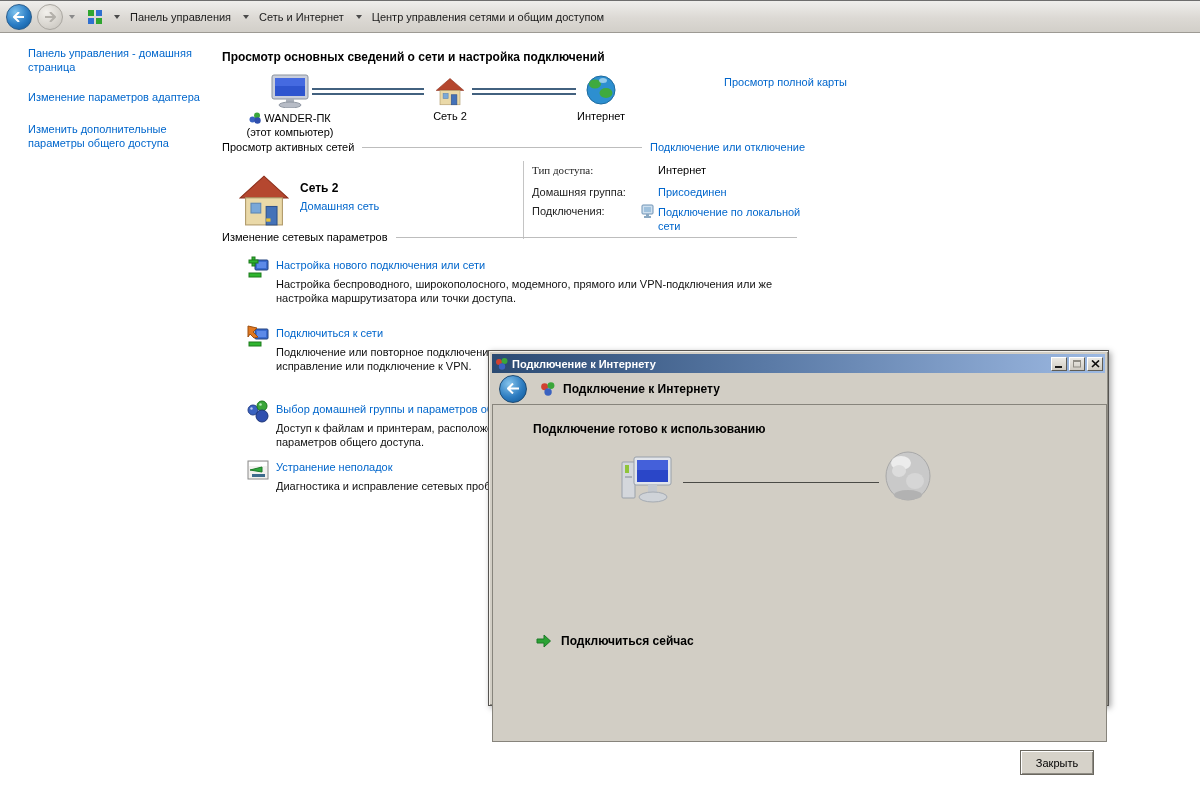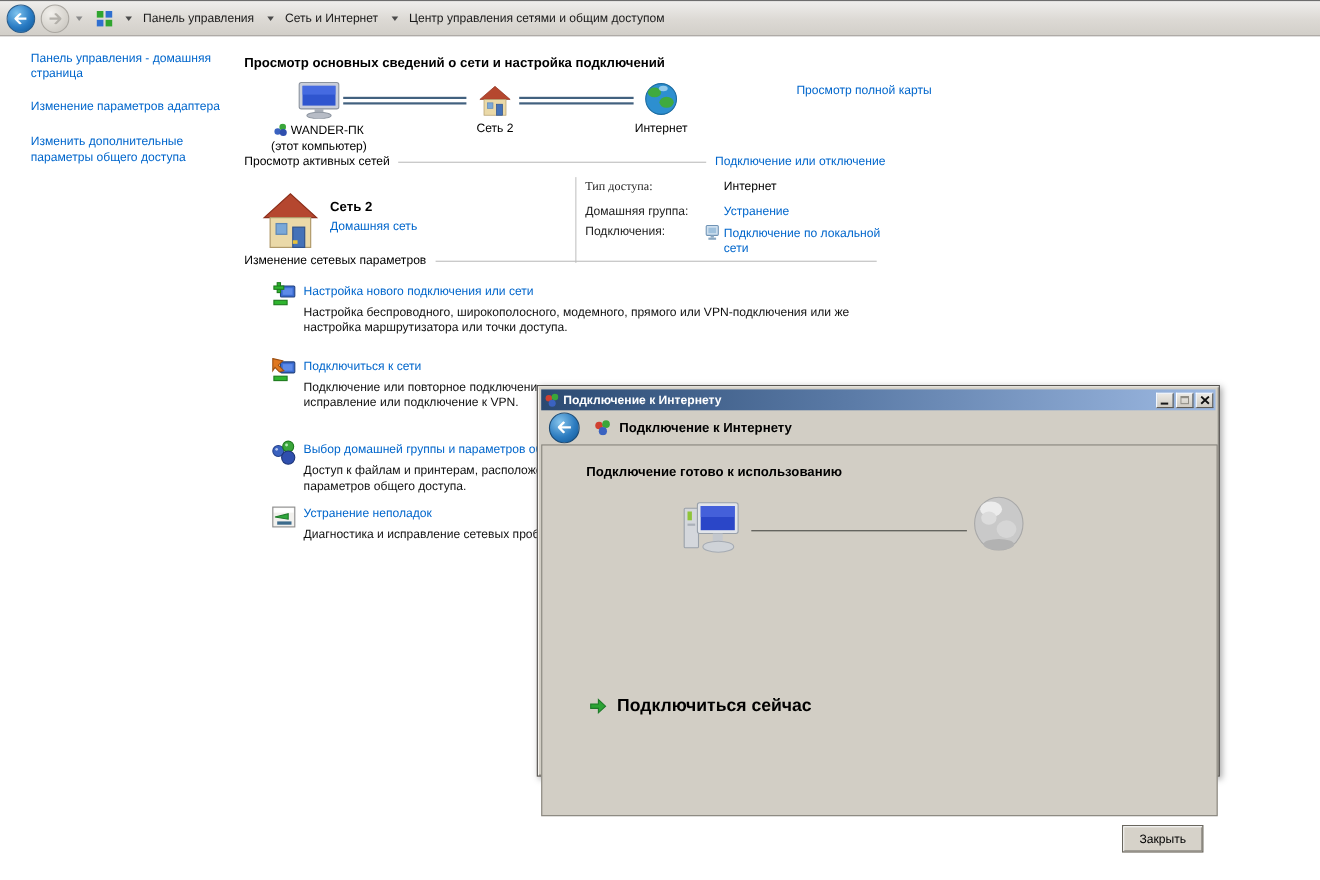--- a/index.html
+++ b/index.html
@@ -169,21 +169,21 @@
   <rect x="26" y="42" width="4" height="3" fill="#e8c23a"></rect>
 </svg>
 <div class="abs" style="left:300px;top:181px;font-weight:bold;font-size:12px;">Сеть 2</div>
 <a class="lnk abs" style="left:300px;top:200px;">Домашняя сеть</a>
 
 <div class="abs" style="left:523px;top:161px;height:78px;border-left:1px solid #c4c4c4;"></div>
 
 <div class="detlabel" style="top:164px;font-family:Liberation Serif, serif;">Тип доступа:</div>
 <div class="detvalue" style="top:164px;">Интернет</div>
 <div class="detlabel" style="top:186px;">Домашняя группа:</div>
-<a class="lnk detvalue" style="top:186px;">Устранение</a>
+<a class="lnk detvalue" style="top:186px;">Присоединен</a>
 <div class="detlabel" style="top:205px;">Подключения:</div>
 <svg class="abs" style="left:641px;top:204px;" width="13" height="15" viewBox="0 0 13 15">
   <rect x="1" y="1" width="11" height="9" rx="1" fill="#cfe0ef" stroke="#6f93b5"></rect>
   <rect x="3" y="3" width="7" height="5" fill="#9fc1dd"></rect>
   <rect x="5" y="10" width="3" height="2" fill="#8aa8c2"></rect>
   <rect x="3" y="12" width="7" height="2" fill="#8aa8c2"></rect>
 </svg>
 <a class="lnk detvalue" style="top:205px;width:152px;display:block;line-height:14px;">Подключение по локальной сети</a>
 
 <div class="sechdr" style="top:231px;">
@@ -302,18 +302,18 @@
       <ellipse cx="18" cy="14" rx="10" ry="7" fill="#efefef" opacity="0.9"></ellipse>
       <ellipse cx="16" cy="22" rx="7" ry="6" fill="#dcdcdc"></ellipse>
       <ellipse cx="32" cy="32" rx="9" ry="8" fill="#d6d6d6"></ellipse>
       <ellipse cx="25" cy="46" rx="14" ry="5" fill="#b2b2b2"></ellipse>
     </svg>
 
     <div class="abs" style="left:42px;top:228px;cursor:pointer;display:flex;align-items:center;gap:9px;">
       <svg width="17" height="16" viewBox="0 0 17 16">
         <path d="M2 6 L9 6 L9 2 L15.5 8 L9 14 L9 10 L2 10 Z" fill="#2ca335" stroke="#1d7a28"></path>
       </svg>
-      <span style="font-weight:bold;font-size:16px;">Подключиться сейчас</span>
+      <span style="font-weight:bold;font-size:12px;">Подключиться сейчас</span>
     </div>
   </div>
 
   <button class="closebtn">Закрыть</button>
 </div>
 
 </body></html>

